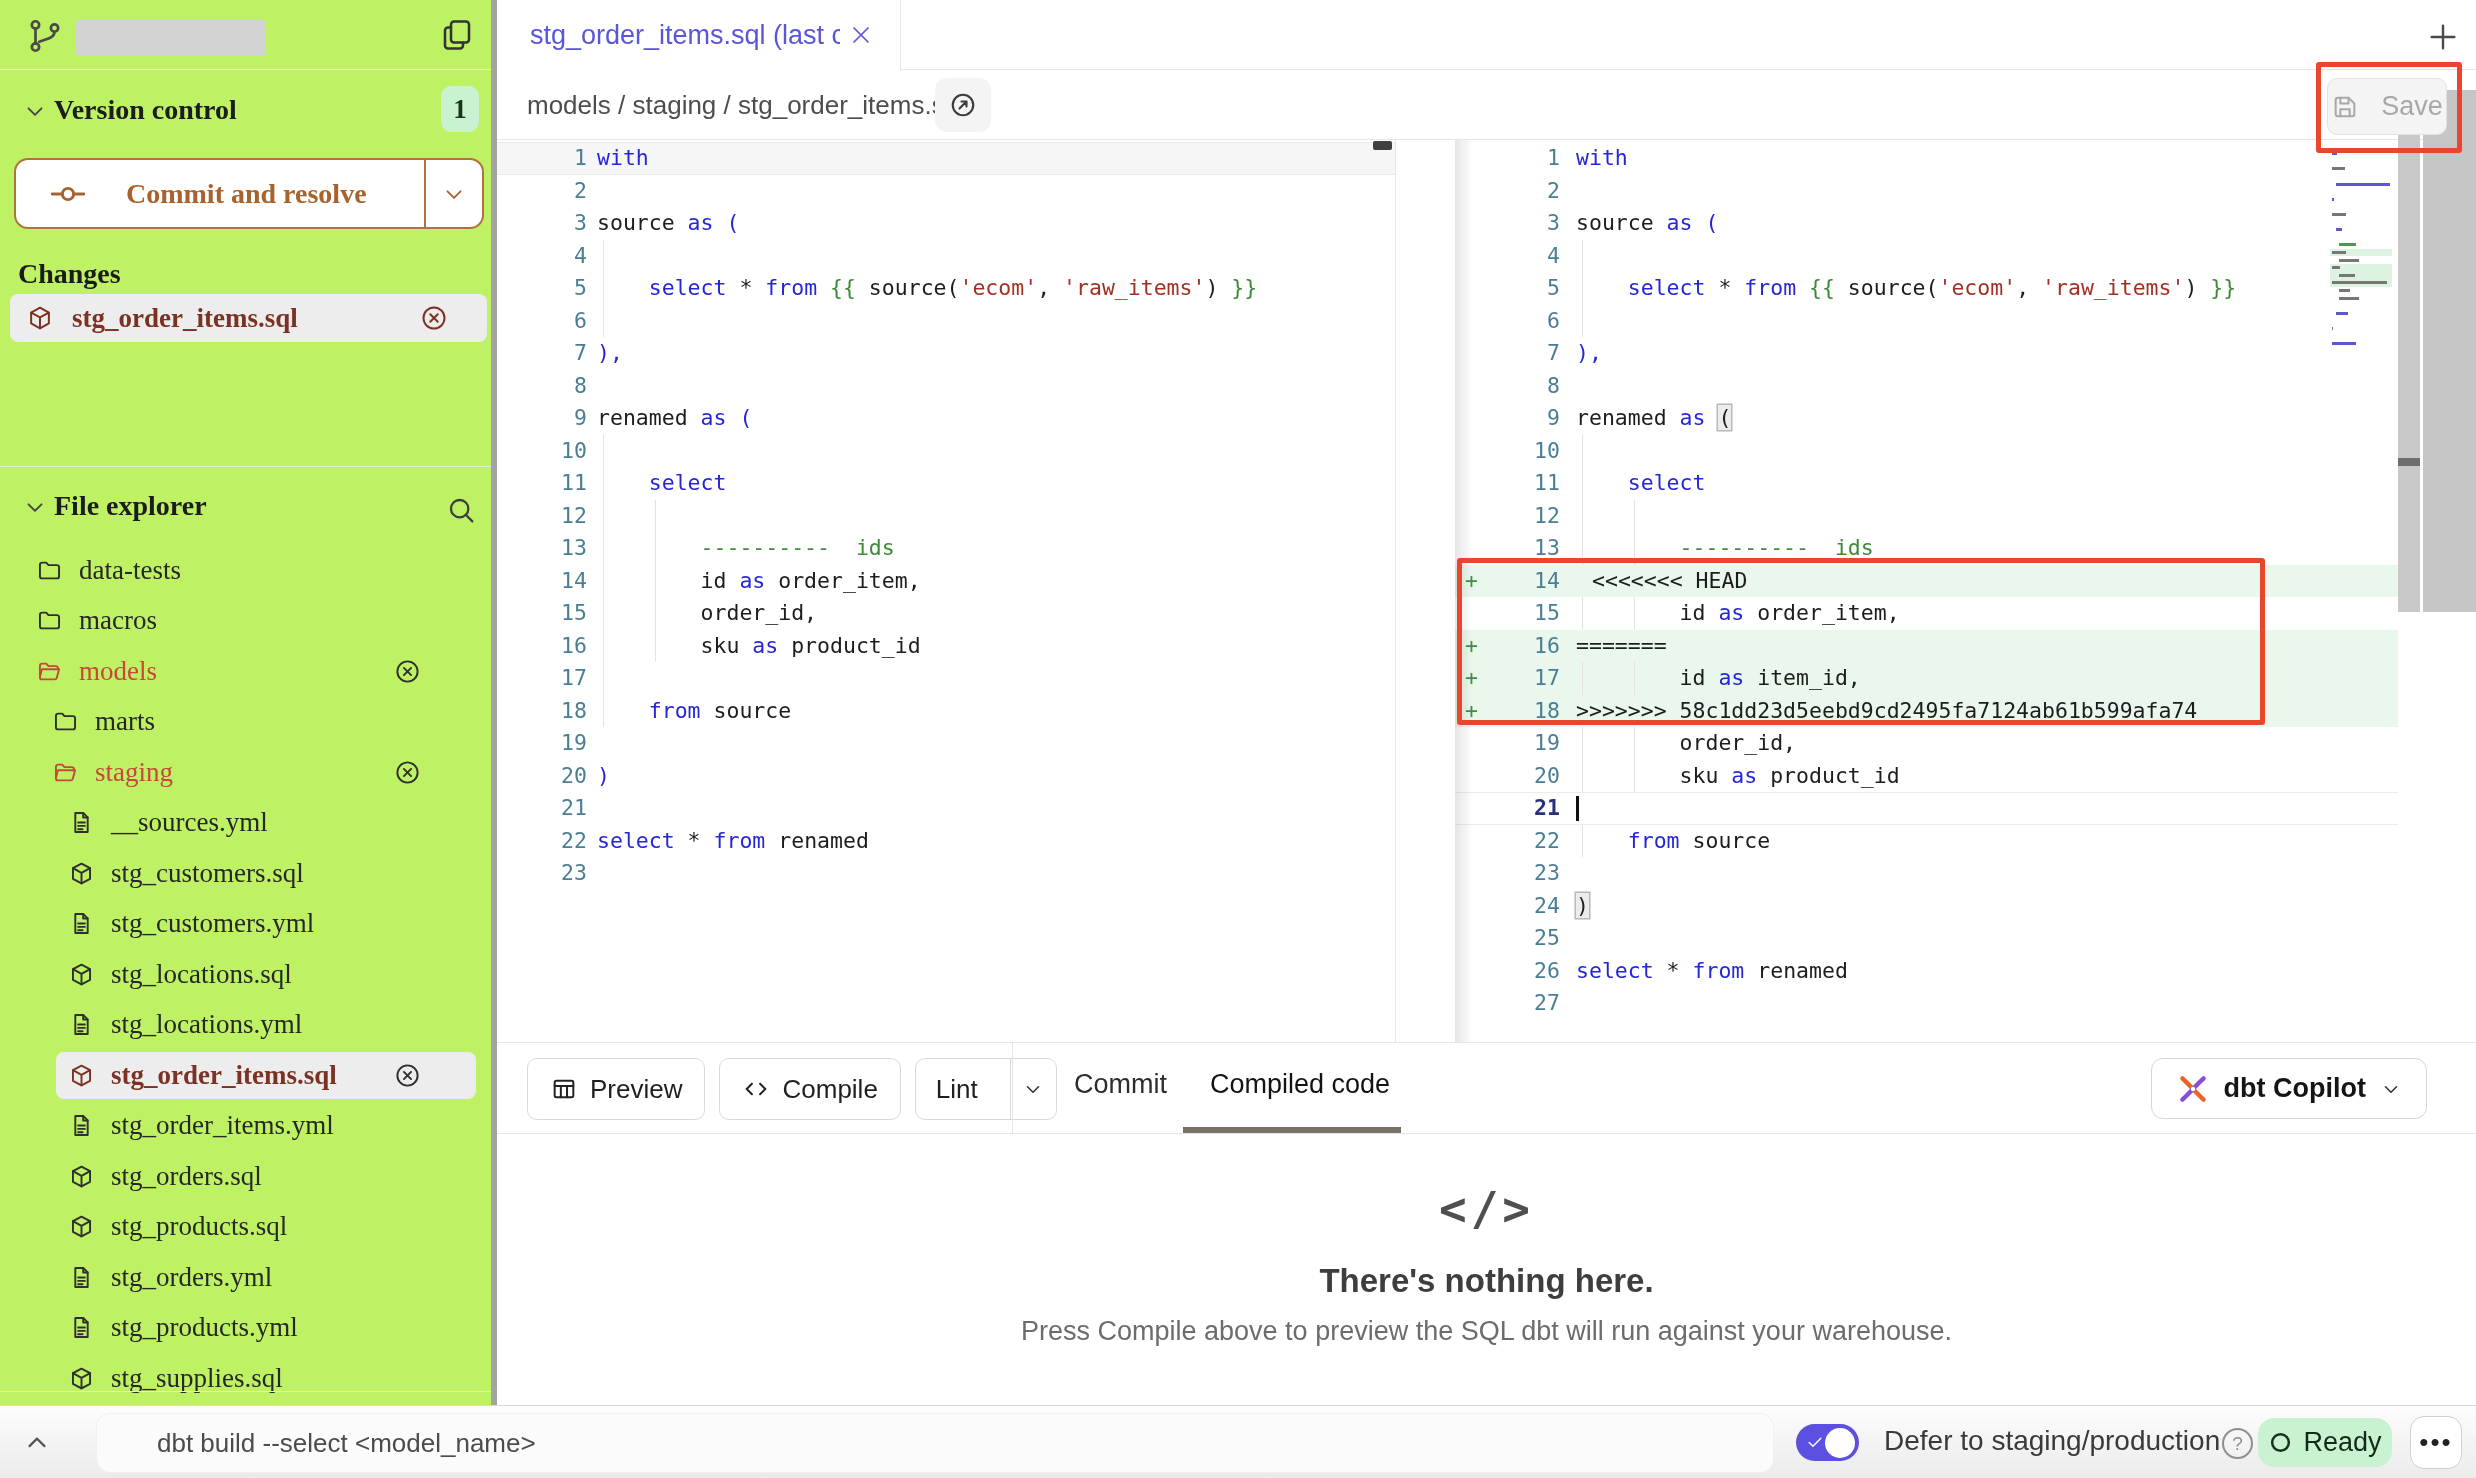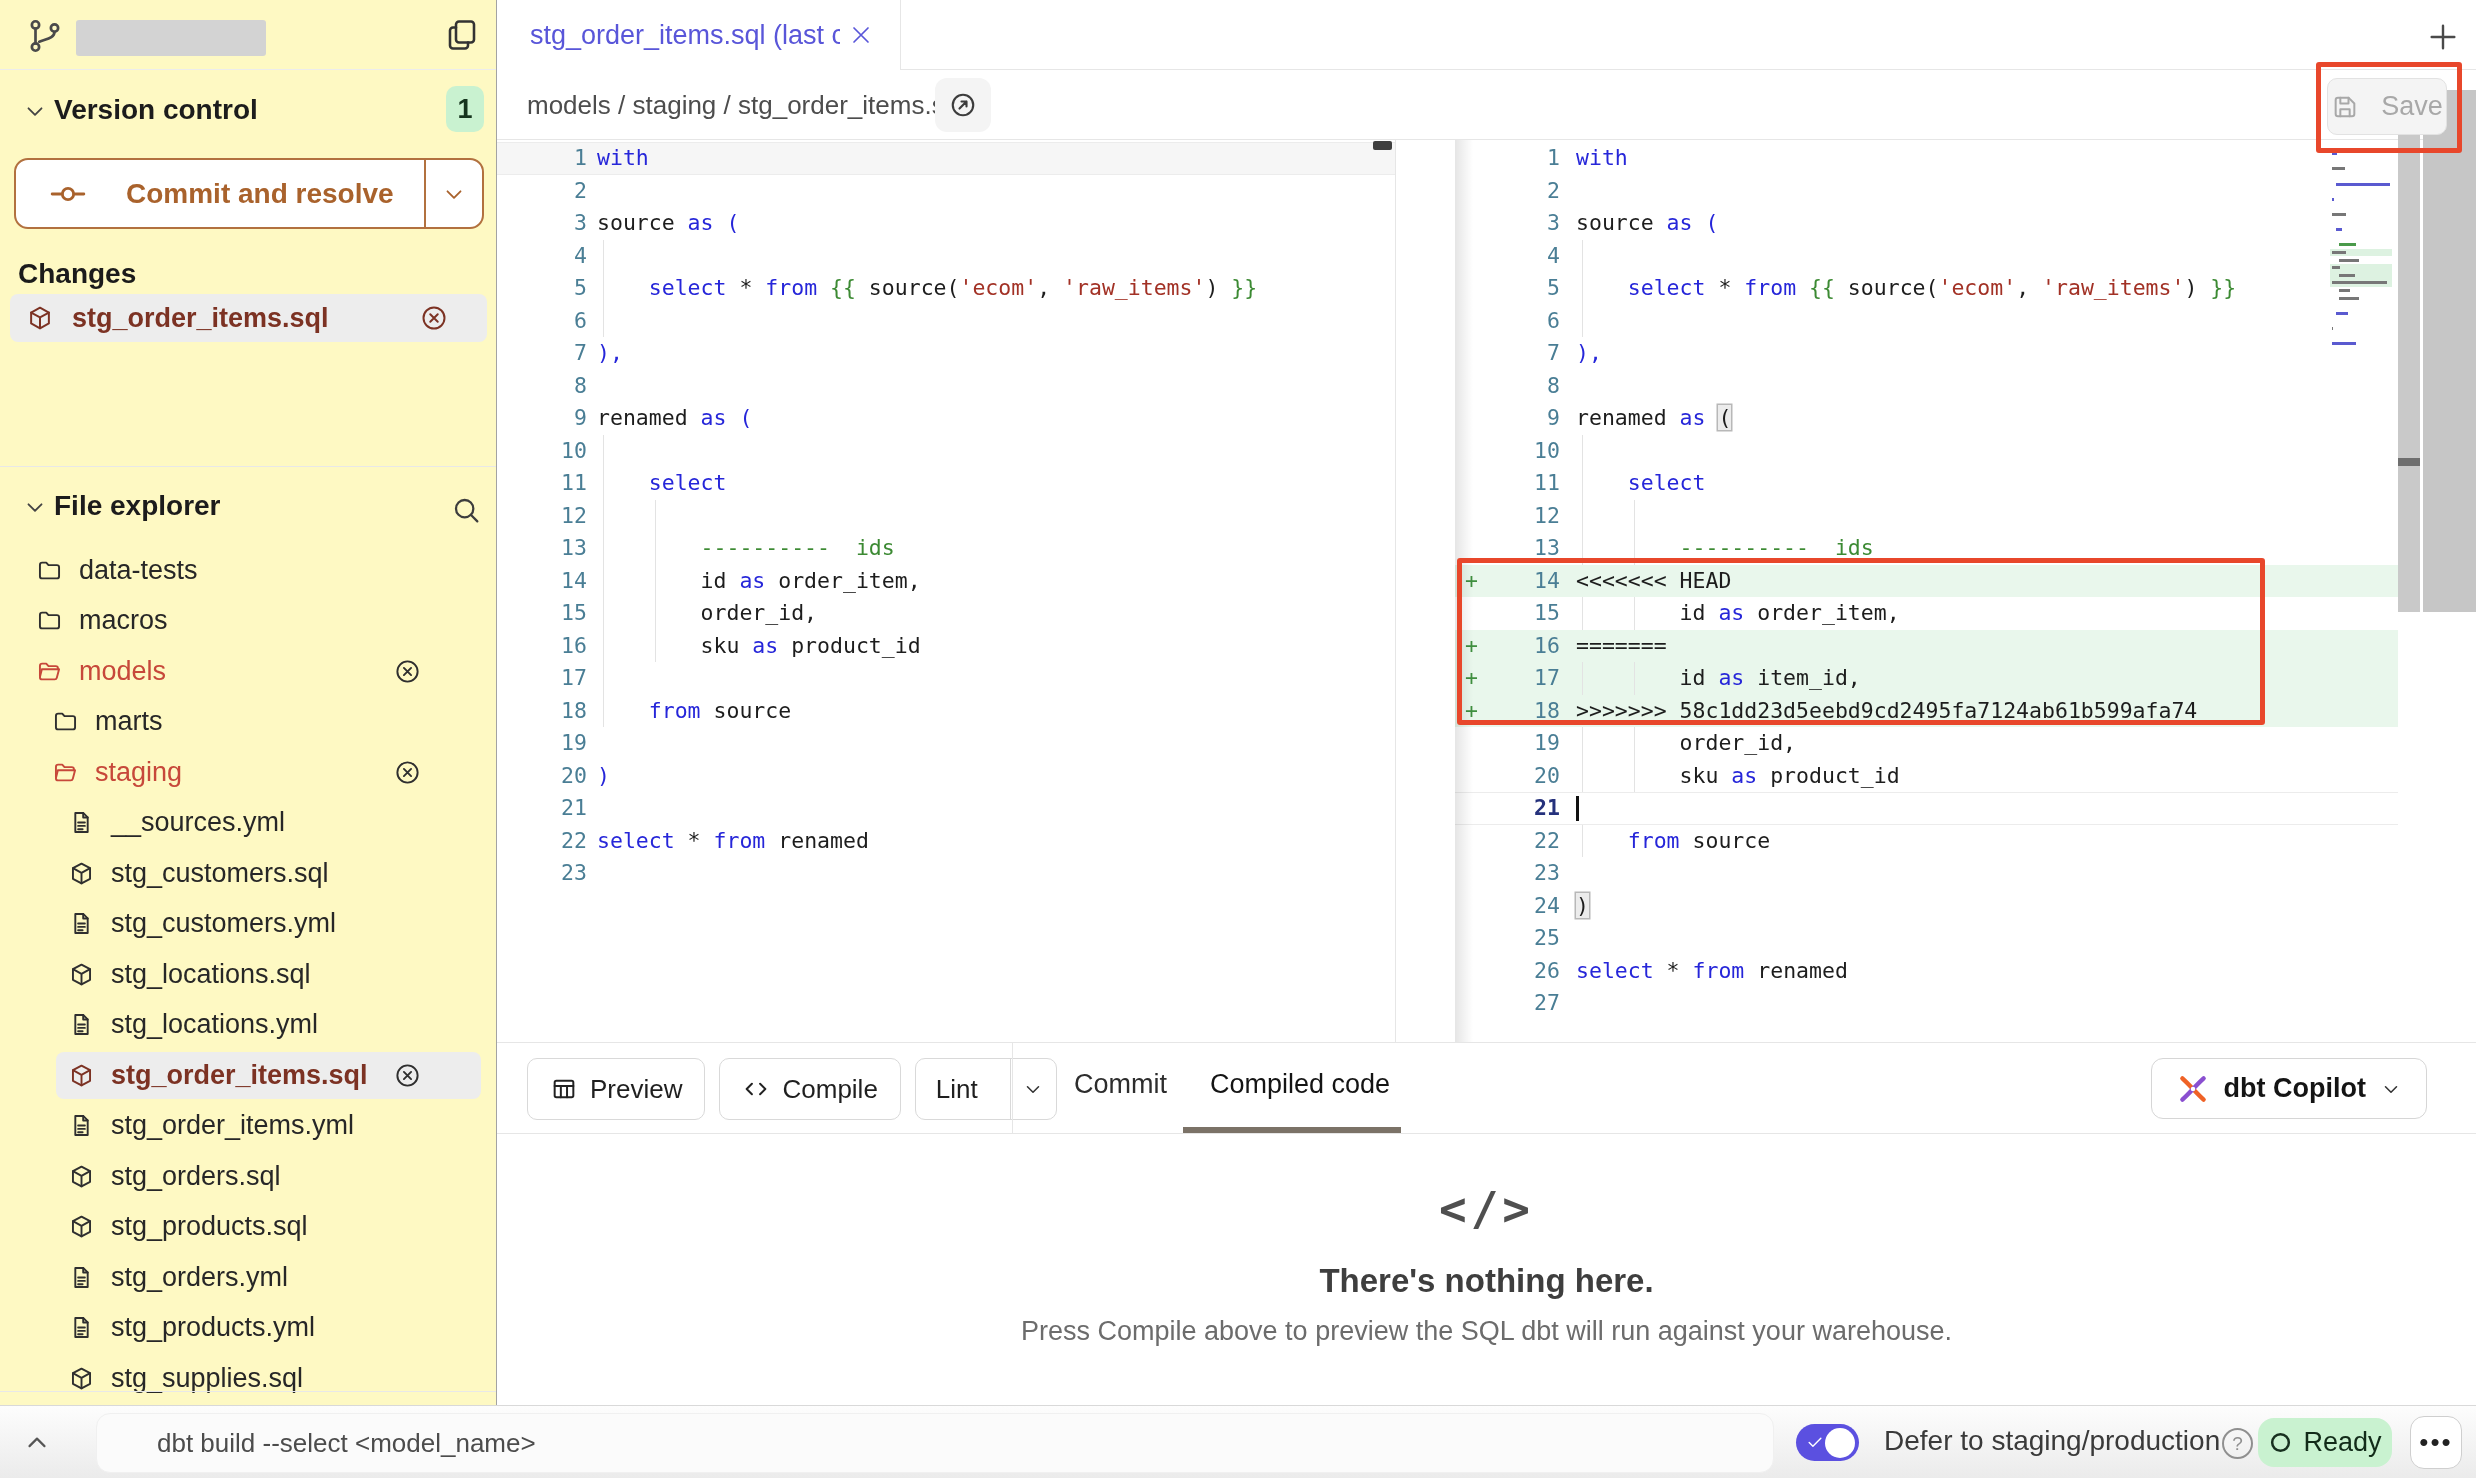--- a/index.html
+++ b/index.html
@@ -5,21 +5,21 @@
   * { margin:0; padding:0; box-sizing:border-box; }
   html,body { width:2476px; height:1478px; background:#fff; overflow:hidden;
     font-family:"Liberation Sans", sans-serif; color:#1d1d1d; }
   .app { position:relative; width:2476px; height:1478px; background:#fff; }
   .ic { display:inline-flex; align-items:center; justify-content:center; }
   .ic svg { width:100%; height:100%; stroke:currentColor; fill:none;
     stroke-width:1.7; stroke-linecap:round; stroke-linejoin:round; }
 
   
   .sidebar { position:absolute; left:0; top:0; width:497px; height:1405px;
-    background:#fef9c3; border-right:1px solid #a3a3a3; }
+    background:#bef264; border-right:6px solid #a3a3a3;font-family:Liberation Serif, serif; }
   .sb-top { position:absolute; left:0; top:0; width:100%; height:70px; border-bottom:1px solid #ececec; }
   .branch-ic { position:absolute; left:26px; top:17px; width:38px; height:38px; color:#4a4a4a; }
   .branch-ph { position:absolute; left:76px; top:20px; width:190px; height:36px; background:#d3d3d3; border-radius:3px; }
   .copy-ic { position:absolute; right:16px; top:17px; width:36px; height:36px; color:#333; }
 
   .vc-head { position:absolute; left:0; top:84px; width:100%; height:56px; }
   .sec-chev { position:absolute; left:22px; top:14px; width:26px; height:26px; color:#444; }
   .sec-title { position:absolute; left:54px; top:10px; font-size:28px; font-weight:700; color:#1c1c1c; }
   .vc-badge { position:absolute; right:12px; top:2px; width:38px; height:46px; background:#c9f2d0;
     border-radius:10px; display:flex; align-items:center; justify-content:center;
@@ -535,21 +535,21 @@
           <div class="cl"><span class="ln" style="width:105px">4</span><span class="code" style="left:121px"><span class="guide" style="left:6px"></span></span></div>
           <div class="cl"><span class="ln" style="width:105px">5</span><span class="code" style="left:121px"><span class="guide" style="left:6px"></span><span class="tk-p">    </span><span class="tk-k">select</span><span class="tk-p"> * </span><span class="tk-k">from</span><span class="tk-p"> </span><span class="tk-c">{{</span><span class="tk-p"> source(</span><span class="tk-s">'ecom'</span><span class="tk-p">, </span><span class="tk-s">'raw_items'</span><span class="tk-p">) </span><span class="tk-c">}}</span></span></div>
           <div class="cl"><span class="ln" style="width:105px">6</span><span class="code" style="left:121px"><span class="guide" style="left:6px"></span></span></div>
           <div class="cl"><span class="ln" style="width:105px">7</span><span class="code" style="left:121px"><span class="tk-k">),</span></span></div>
           <div class="cl"><span class="ln" style="width:105px">8</span><span class="code" style="left:121px"></span></div>
           <div class="cl"><span class="ln" style="width:105px">9</span><span class="code" style="left:121px"><span class="tk-p">renamed </span><span class="tk-k">as</span><span class="tk-p"> </span><span class="tk-bx">(</span></span></div>
           <div class="cl"><span class="ln" style="width:105px">10</span><span class="code" style="left:121px"><span class="guide" style="left:6px"></span></span></div>
           <div class="cl"><span class="ln" style="width:105px">11</span><span class="code" style="left:121px"><span class="guide" style="left:6px"></span><span class="tk-p">    </span><span class="tk-k">select</span></span></div>
           <div class="cl"><span class="ln" style="width:105px">12</span><span class="code" style="left:121px"><span class="guide" style="left:6px"></span><span class="guide" style="left:58px"></span></span></div>
           <div class="cl"><span class="ln" style="width:105px">13</span><span class="code" style="left:121px"><span class="guide" style="left:6px"></span><span class="guide" style="left:58px"></span><span class="tk-p">        </span><span class="tk-c">----------  ids</span></span></div>
-          <div class="cl add"><span class="plus">+</span><span class="ln" style="width:105px">14</span><span class="code" style="left:121px"><span class="tk-p">&lt;&lt;&lt;&lt;&lt;&lt;&lt; HEAD</span></span></div>
+          <div class="cl add"><span class="plus">+</span><span class="ln" style="width:105px">14</span><span class="code" style="left:137px"><span class="tk-p">&lt;&lt;&lt;&lt;&lt;&lt;&lt; HEAD</span></span></div>
           <div class="cl"><span class="ln" style="width:105px">15</span><span class="code" style="left:121px"><span class="guide" style="left:6px"></span><span class="guide" style="left:58px"></span><span class="tk-p">        id </span><span class="tk-k">as</span><span class="tk-p"> order_item,</span></span></div>
           <div class="cl add"><span class="plus">+</span><span class="ln" style="width:105px">16</span><span class="code" style="left:121px"><span class="tk-p">=======</span></span></div>
           <div class="cl add"><span class="plus">+</span><span class="ln" style="width:105px">17</span><span class="code" style="left:121px"><span class="guide" style="left:6px"></span><span class="guide" style="left:58px"></span><span class="tk-p">        id </span><span class="tk-k">as</span><span class="tk-p"> item_id,</span></span></div>
           <div class="cl add"><span class="plus">+</span><span class="ln" style="width:105px">18</span><span class="code" style="left:121px"><span class="tk-p">&gt;&gt;&gt;&gt;&gt;&gt;&gt; 58c1dd23d5eebd9cd2495fa7124ab61b599afa74</span></span></div>
           <div class="cl"><span class="ln" style="width:105px">19</span><span class="code" style="left:121px"><span class="guide" style="left:6px"></span><span class="guide" style="left:58px"></span><span class="tk-p">        order_id,</span></span></div>
           <div class="cl"><span class="ln" style="width:105px">20</span><span class="code" style="left:121px"><span class="guide" style="left:6px"></span><span class="guide" style="left:58px"></span><span class="tk-p">        sku </span><span class="tk-k">as</span><span class="tk-p"> product_id</span></span></div>
           <div class="cl cur"><span class="ln" style="width:105px">21</span><span class="code" style="left:121px"><span class="caret"></span></span></div>
           <div class="cl"><span class="ln" style="width:105px">22</span><span class="code" style="left:121px"><span class="guide" style="left:6px"></span><span class="tk-p">    </span><span class="tk-k">from</span><span class="tk-p"> source</span></span></div>
           <div class="cl"><span class="ln" style="width:105px">23</span><span class="code" style="left:121px"></span></div>
           <div class="cl"><span class="ln" style="width:105px">24</span><span class="code" style="left:121px"><span class="tk-bx">)</span></span></div>

